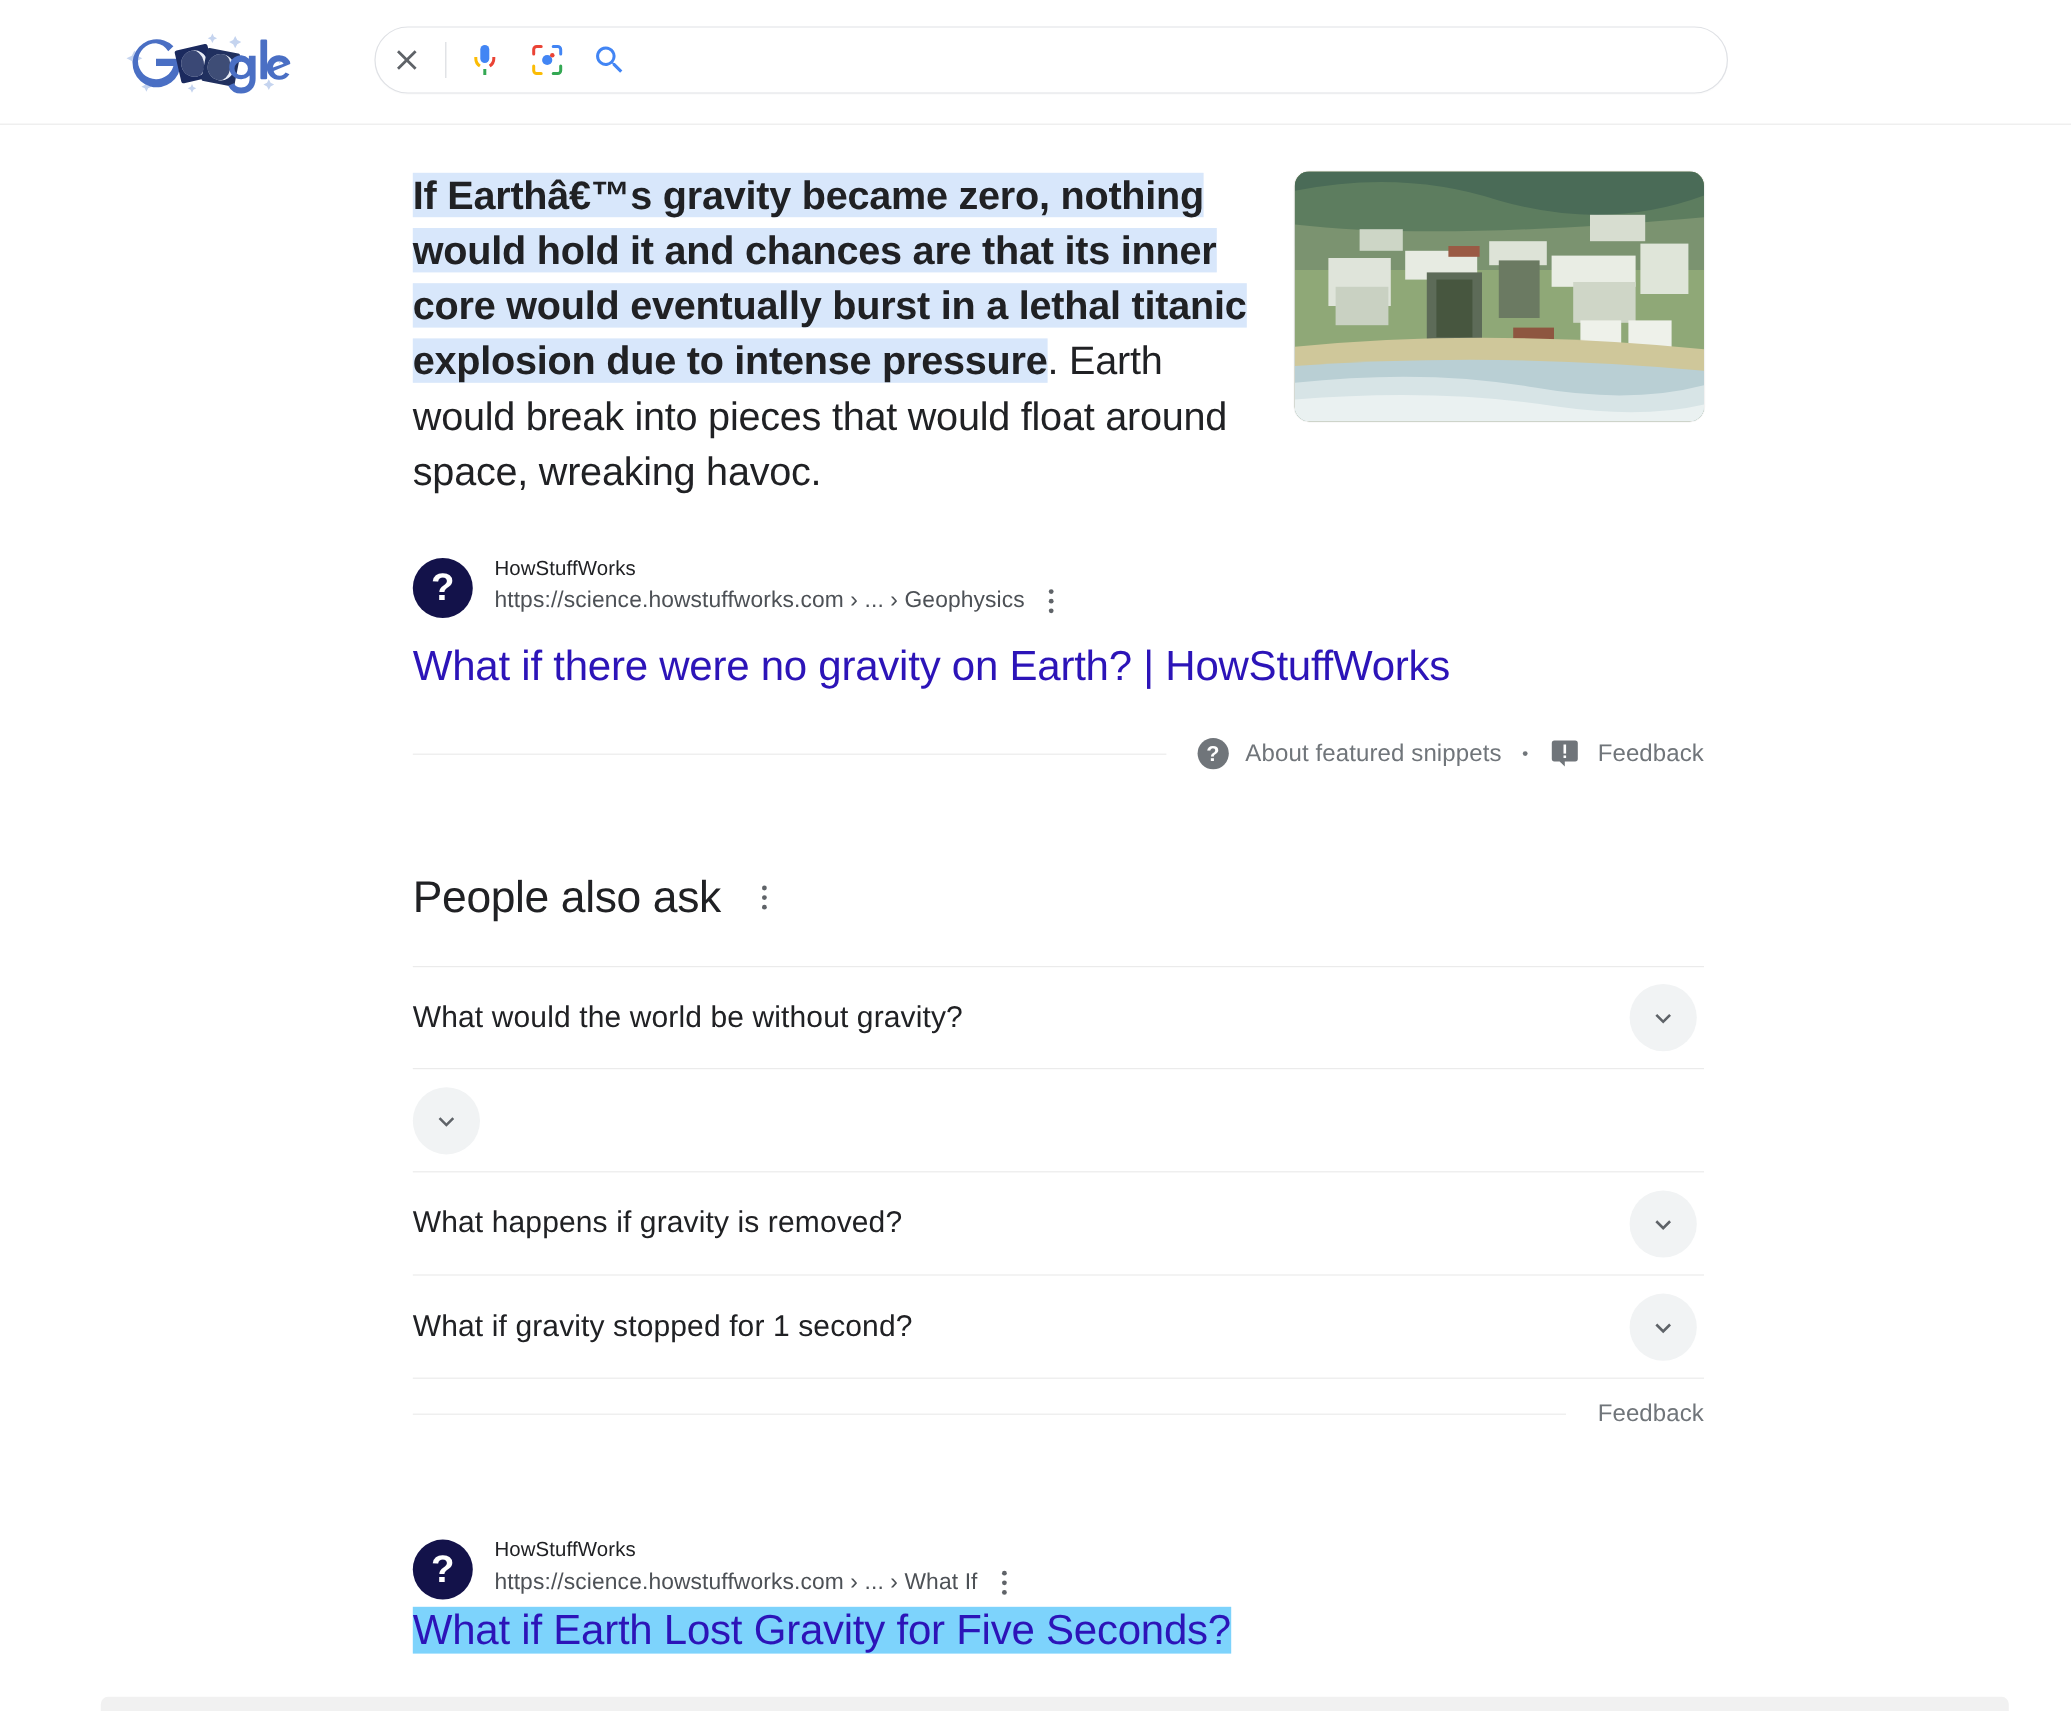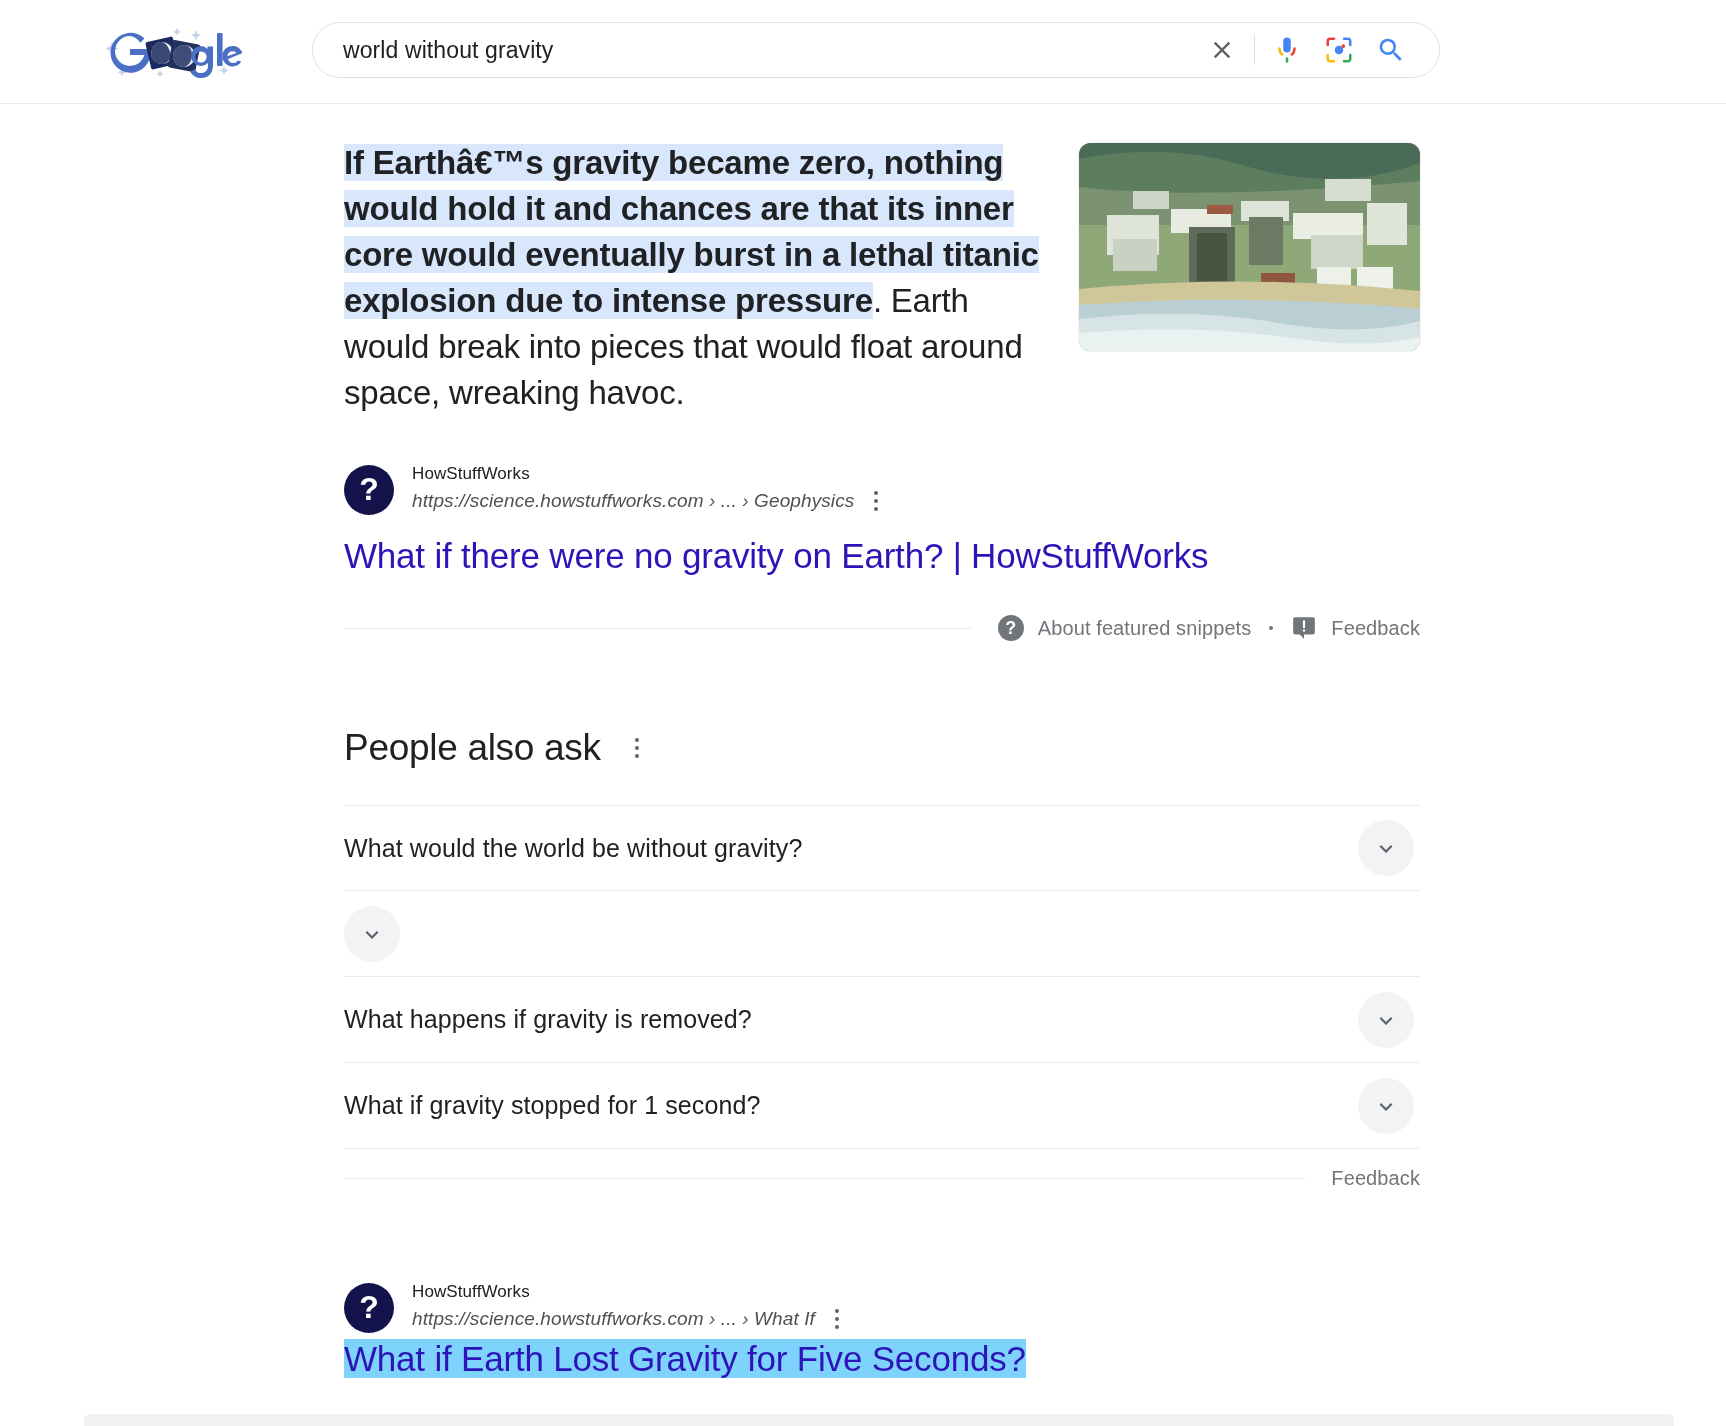--- a/index.html
+++ b/index.html
@@ -131,21 +131,21 @@
     font-size: 32px;
     font-weight: 700;
     line-height: 1;
     font-family: "Liberation Sans", sans-serif;
     transform: translateY(-1px);
   }
 
   .source-meta { display: flex; flex-direction: column; gap: 3px; }
   .source-name { font-size: 17px; color: #202124; letter-spacing: 0.1px; }
   .source-url-row { display: flex; align-items: center; gap: 14px; }
-  .source-url { font-size: 19px; color: #4d5156; letter-spacing: 0.1px; font-style: italic; }
+  .source-url { font-size: 19px; color: #4d5156; letter-spacing: 0.1px; }
 
   .kebab {
     display: flex; flex-direction: column;
     gap: 4px; cursor: pointer; padding: 4px 6px;
   }
   .kebab i { width: 4px; height: 4px; border-radius: 50%; background: #5f6368; display:block; }
 
   .result-title {
     display: block;
     margin-top: 18px;
@@ -284,21 +284,20 @@
 
       <path d="M101 24 a10 10 0 1 0 0 20 a10 10 0 0 0 7 -3 v2.5 c0 5 -3 7.5 -7 7.5 a7 7 0 0 1 -6.2 -3.6 l-4.6 2 A12 12 0 0 0 101 56 c7 0 12 -4.5 12 -12.5 V24.5 h-5.6 v2.4 A10 10 0 0 0 101 24z m0 5.4 a5.6 5.6 0 1 1 0 11.2 a5.6 5.6 0 0 1 0 -11.2z" fill="#4a6fc4"></path>
 
       <rect x="117" y="11" width="5.6" height="33" rx="1" fill="#4a6fc4"></rect>
 
       <path d="M138 38.5 a5.5 5.5 0 0 1 -4.8 2.6 a5.4 5.4 0 0 1 -5.2 -4 l14.3 -6 l-0.8 -2 a10.2 10.2 0 0 0 -9.3 -5.1 a10 10 0 0 0 -9.9 10.2 a10.1 10.1 0 0 0 10.3 10.2 a10.3 10.3 0 0 0 8.6 -4.6z m-10.6 -4.3 a5.6 5.6 0 0 1 5.3 -5.2 a3.9 3.9 0 0 1 3.7 2.1z" fill="#4a6fc4"></path>
     </svg>
   </div>
 
   <div class="searchbar">
-    <input class="search-input" type="text" value="world without gravity" placeholder="Search Google or type a URL" style="">
 
     <div class="sb-icons">
 
       <div class="sb-btn">
         <svg width="28" height="28" viewBox="0 0 24 24">
           <path d="M19 6.4L17.6 5 12 10.6 6.4 5 5 6.4 10.6 12 5 17.6 6.4 19 12 13.4 17.6 19 19 17.6 13.4 12z" fill="#5f6368"></path>
         </svg>
       </div>
 
       <div class="sb-divider"></div>

